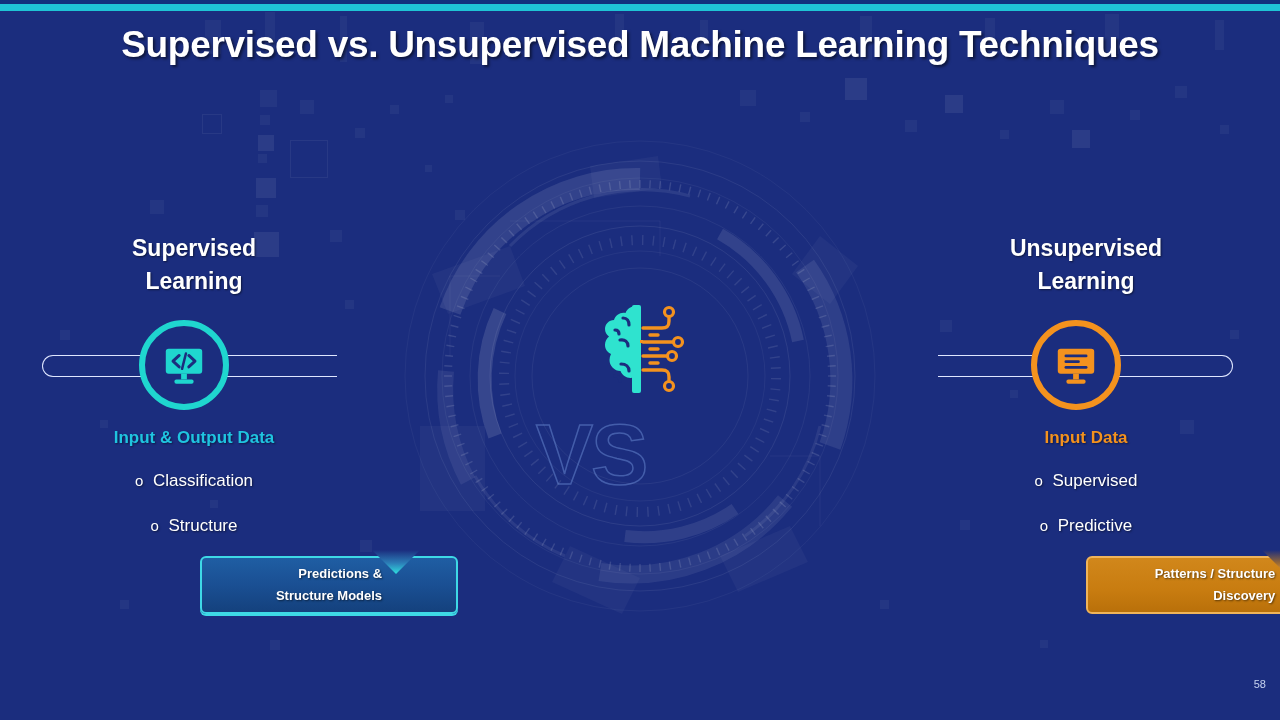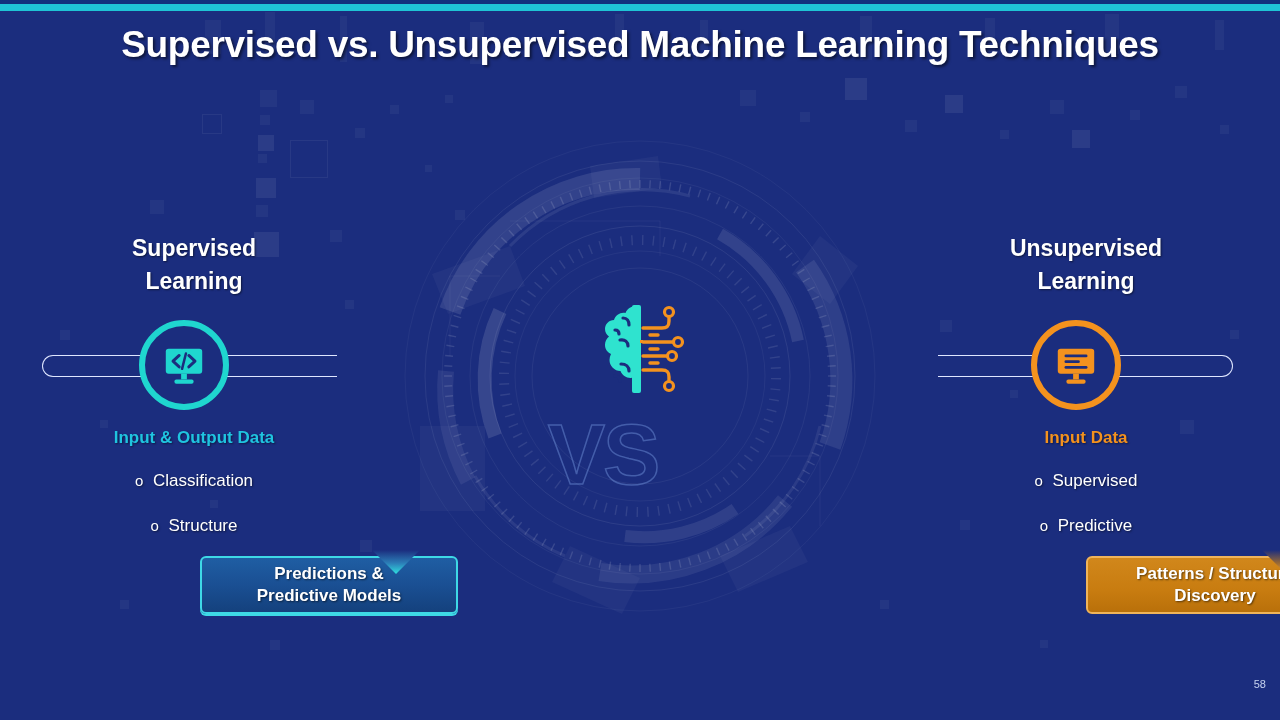--- a/index.html
+++ b/index.html
@@ -124,23 +124,23 @@
     width: 0; height: 0; margin: 2px auto 0 auto;
     position: relative;
   }
   .arrow svg { display: block; }
 
   .outcome {
     margin: 6px auto 0 auto;
     width: 258px; height: 58px;
     border-radius: 6px;
     display: flex; align-items: center; justify-content: center;
-    text-align: center;
+    text-align: right;
     color: #ffffff;
-    font-size: 17px;
+    font-size: 13px;
     font-weight: bold;
     line-height: 22px;
     text-shadow: 1px 1px 2px rgba(0,0,0,0.55);
   }
   .outcome.blue {
     background: linear-gradient(180deg, #1f5ea3 0%, #1a4f93 50%, #14417d 100%);
     border: 2px solid #3ed9e6;
     box-shadow: 0 2px 0 #3ed9e6;
   }
   .outcome.orange {
@@ -149,21 +149,21 @@
   }
 
   
   .brain {
     position: absolute;
     left: 588px; top: 300px;
     width: 110px; height: 100px;
   }
   .vs {
     position: absolute;
-    left: 12px; top: 405px; width: 1182px;
+    left: 0; top: 405px; width: 1182px;
     text-align: center;
     font-size: 86px;
     font-weight: bold;
     letter-spacing: -2px;
     color: transparent;
     -webkit-text-stroke: 1.5px rgba(125,160,230,0.42);
   }
 
   
   .footer {
@@ -539,21 +539,21 @@
             <stop offset="100%" stop-color="#2fe0e0"></stop>
           </linearGradient>
         </defs>
         <path d="M0 0 H48 L24 24 Z" fill="url(#gradL)"></path>
       </svg>
     </div>
 
     <div class="outcome blue" style="margin-left:206px;">
       <div>
         <div>Predictions &amp;</div>
-        <div>Predictive Models</div>
+        <div>Structure Models</div>
       </div>
     </div>
   </div>
 
   <div class="col right">
     <div class="col-head">
       <div>Unsupervised</div>
       <div>Learning</div>
     </div>
 

